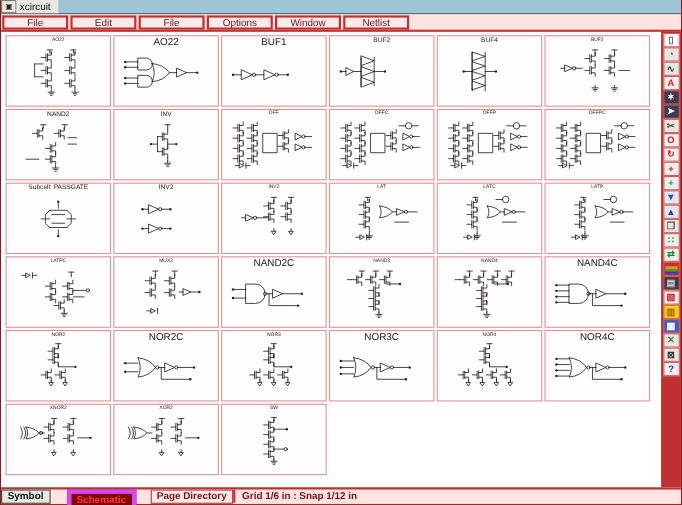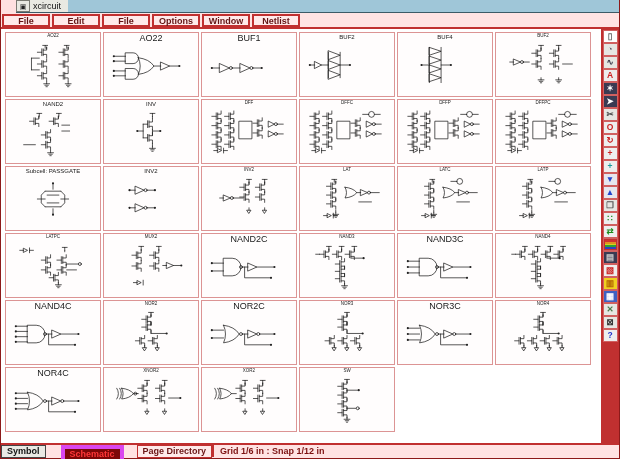--- a/index.html
+++ b/index.html
@@ -1,24 +1,24 @@
 <!DOCTYPE html>
 <html><head>
 <meta charset="utf-8">
 <style>
   *{margin:0;padding:0;box-sizing:border-box;}
   html,body{width:620px;height:459px;overflow:hidden;}
   body{font-family:"Liberation Sans",sans-serif;background:#ffe0e0;}
   .window{width:620px;height:459px;display:flex;flex-direction:column;border-left:1px solid #8c1a1a;border-right:1px solid #8c1a1a;border-bottom:1px solid #8c1a1a;}
-  .titlebar{height:13px;display:flex;align-items:stretch;background:#9fc6d8;border-bottom:1px solid #3c5a66;margin-left:15px;}
+  .titlebar{height:13px;display:flex;align-items:stretch;background:#9fc6d8;border-bottom:1px solid #3c5a66;}
   .tb-btn{width:14px;background:#e9e9e2;border:1px solid #7a7a72;display:flex;align-items:center;justify-content:center;font-size:7px;color:#222;line-height:1;}
   .tb-title{background:#e9e9e2;color:#111;font-size:9px;line-height:12px;padding:0 7px 0 3px;}
   .tb-strip{flex:1;}
   .menubar{height:16px;background:#ffe3e3;display:flex;gap:2px;padding:1px 0 0 1px;border-bottom:2px solid #c03030;}
-  .menu-item{border:2px solid #c03030;background:#ffeaea;color:#641414;font-weight:bold;font-size:9px;line-height:9px;width:48px;text-align:center;padding-top:1px;cursor:default;}
+  .menu-item{border:2px solid #c03030;background:#ffeaea;color:#641414;font-weight:normal;font-size:9px;line-height:9px;width:60px;text-align:center;padding-top:1px;cursor:default;}
   .main{flex:1;display:flex;min-height:0;}
   .canvas{flex:1;background:#fff;display:grid;grid-template-columns:repeat(6,96px);grid-auto-rows:65px;gap:2px;padding:3px 0 0 4px;align-content:start;}
   .cell{border:1px solid #dc9494;background:#fffdfd;display:flex;flex-direction:column;align-items:center;overflow:hidden;}
   .cell-label{color:#1a1a1a;line-height:1.05;white-space:nowrap;}
   .lab-large{font-size:9px;margin-top:1px;}
   .lab-small{font-size:6px;margin-top:1px;}
   .lab-tiny{font-size:4.5px;margin-top:1px;}
   .cell svg{width:90px;height:50px;}
   .toolbar{width:18px;background:#c03030;display:flex;flex-direction:column;align-items:center;padding-top:1px;}
   .tool-btn{width:15px;height:13px;border:1px solid #d06060;font-size:8.5px;line-height:11px;text-align:center;overflow:hidden;font-weight:bold;cursor:default;}
@@ -323,40 +323,20 @@
               <path d="M53.5,8v-3M51,5h5M53.5,8.2v1.6M44,13h4.5M48.5,9.5v7M50,9.5v7M50,10.8h3.5v-3.3M50,15.2h3.5v3.3"></path>
               <path d="M34,23h4.5M38.5,19.5v7M40,19.5v7M40,20.8h3.5v-3.3M40,25.2h3.5v3.3"></path>
               <path d="M34,30.5h4.5M38.5,27v7M40,27v7M40,28.3h3.5v-3.3M40,32.7h3.5v3.3"></path>
               <path d="M34,38h4.5M38.5,34.5v7M40,34.5v7M40,35.8h3.5v-3.3M40,40.2h3.5v3.3"></path>
               <path d="M43.5,43v2.2M40.5,45.2h6M41.7,46.7h3.6M42.8,48.2h1.4M50,17h13M14,13h4"></path>
               <circle cx="63" cy="17" r="1.1" fill="#222" stroke="none"></circle>
             </g>
           </svg>
         </div>
         <div class="cell">
-          <div class="cell-label lab-large">NAND3C</div>
-          <svg viewBox="0 0 92 48">
-            <g stroke="#1a1a1a" stroke-width="0.75" fill="none" stroke-linecap="round">
-              <path d="M8,16h12"></path>
-              <circle cx="8" cy="16" r="1.1" fill="#222" stroke="none"></circle>
-              <path d="M8,22h12"></path>
-              <circle cx="8" cy="22" r="1.1" fill="#222" stroke="none"></circle>
-              <path d="M8,28h12"></path>
-              <circle cx="8" cy="28" r="1.1" fill="#222" stroke="none"></circle>
-              <path d="M20,13h8.8a9,9 0 0 1 0,18h-8.8z"></path>
-              <circle cx="37.8" cy="22" r="1.5"></circle>
-              <path d="M39.3,22h5.7M45,18l9,4l-9,4z"></path>
-              <path d="M54,22h18"></path>
-              <circle cx="72" cy="22" r="1.1" fill="#222" stroke="none"></circle>
-              <path d="M41.5,22v11h27"></path>
-              <circle cx="68.5" cy="33" r="1.1" fill="#222" stroke="none"></circle>
-            </g>
-          </svg>
-        </div>
-        <div class="cell">
           <div class="cell-label lab-tiny">NAND4</div>
           <svg viewBox="0 0 92 48">
             <g stroke="#1a1a1a" stroke-width="0.75" fill="none" stroke-linecap="round">
               <path d="M27.5,8v-3M25,5h5M27.5,8.2v1.6M18,13h4.5M22.5,9.5v7M24,9.5v7M24,10.8h3.5v-3.3M24,15.2h3.5v3.3"></path>
               <path d="M40.5,8v-3M38,5h5M40.5,8.2v1.6M31,13h4.5M35.5,9.5v7M37,9.5v7M37,10.8h3.5v-3.3M37,15.2h3.5v3.3"></path>
               <path d="M53.5,8v-3M51,5h5M53.5,8.2v1.6M44,13h4.5M48.5,9.5v7M50,9.5v7M50,10.8h3.5v-3.3M50,15.2h3.5v3.3"></path>
               <path d="M66.5,8v-3M64,5h5M66.5,8.2v1.6M57,13h4.5M61.5,9.5v7M63,9.5v7M63,10.8h3.5v-3.3M63,15.2h3.5v3.3"></path>
               <path d="M34,23h4.5M38.5,19.5v7M40,19.5v7M40,20.8h3.5v-3.3M40,25.2h3.5v3.3"></path>
               <path d="M34,30.5h4.5M38.5,27v7M40,27v7M40,28.3h3.5v-3.3M40,32.7h3.5v3.3"></path>
               <path d="M34,38h4.5M38.5,34.5v7M40,34.5v7M40,35.8h3.5v-3.3M40,40.2h3.5v3.3"></path>

